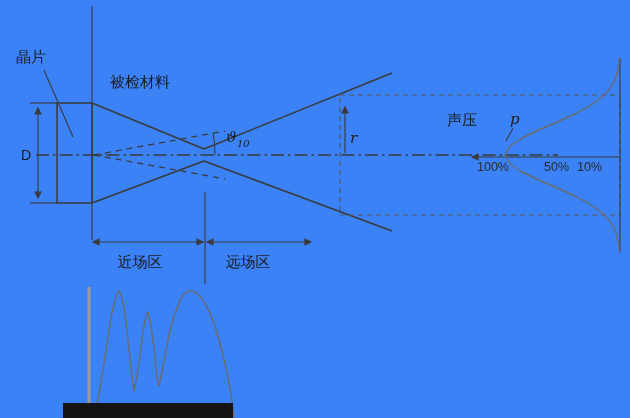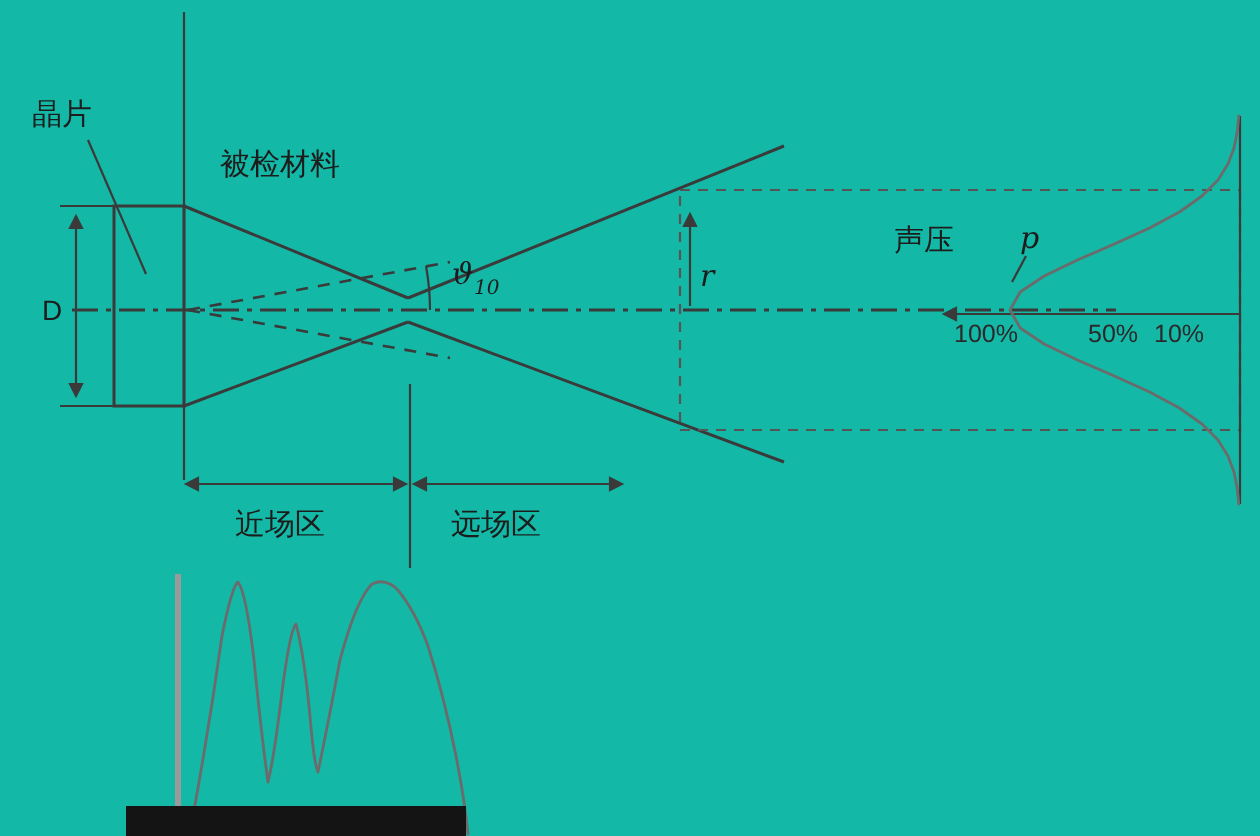--- a/index.html
+++ b/index.html
@@ -1,16 +1,16 @@
 <!DOCTYPE html>
 <html><head>
 <meta charset="utf-8">
 <style>
   html,body{margin:0;padding:0;background:#fff;}
-  .canvas{position:relative;width:630px;height:418px;background:#14b8a6;overflow:hidden;}
+  .canvas{position:relative;width:630px;height:418px;background:#3b82f6;overflow:hidden;}
   svg{display:block;}
   .ln{stroke:#3a3a3a;stroke-width:1.5;fill:none;}
   .thin{stroke-width:1.1;}
   .dash{stroke-dasharray:6 5;stroke-width:1.3;}
   .dashdot{stroke-dasharray:13 4 2.5 4;stroke-width:1.4;}
   .boxdash{stroke:#555;stroke-width:1.1;stroke-dasharray:5 4;fill:none;}
   .curve{stroke:#6b6b6b;stroke-width:1.4;fill:none;stroke-linejoin:round;stroke-linecap:round;}
   .gaxis{stroke:#9a9a9a;stroke-width:3;fill:none;}
   .cn{font-family:"Liberation Sans",sans-serif;font-size:15px;fill:#1c1c1c;}
   .math{font-family:"DejaVu Serif",serif;font-style:italic;font-size:15px;fill:#1c1c1c;}

